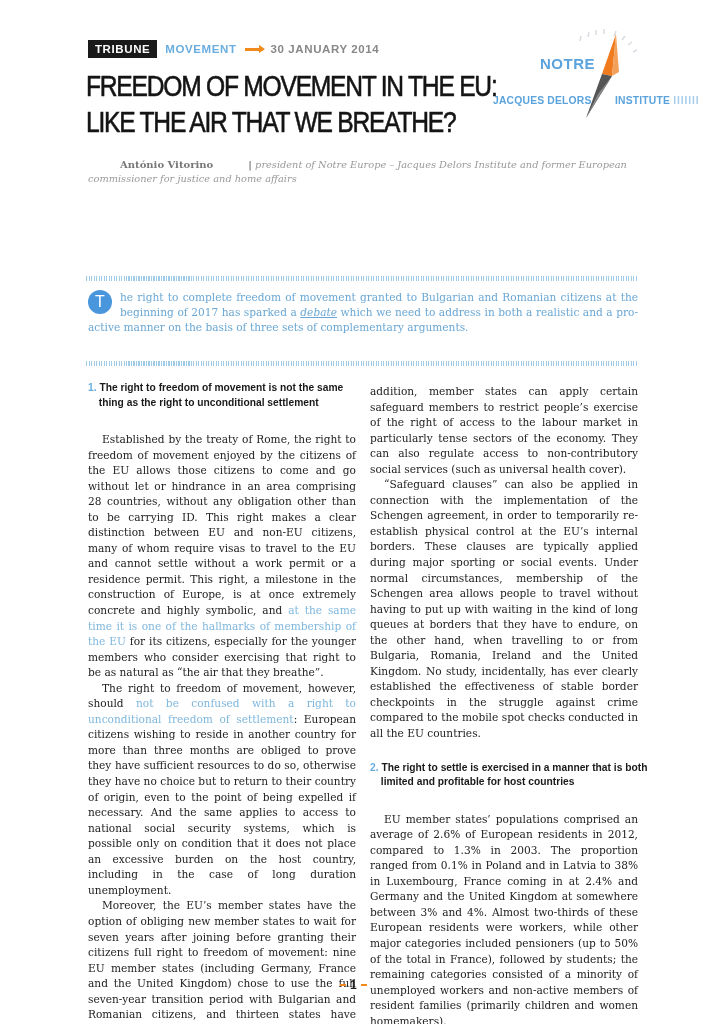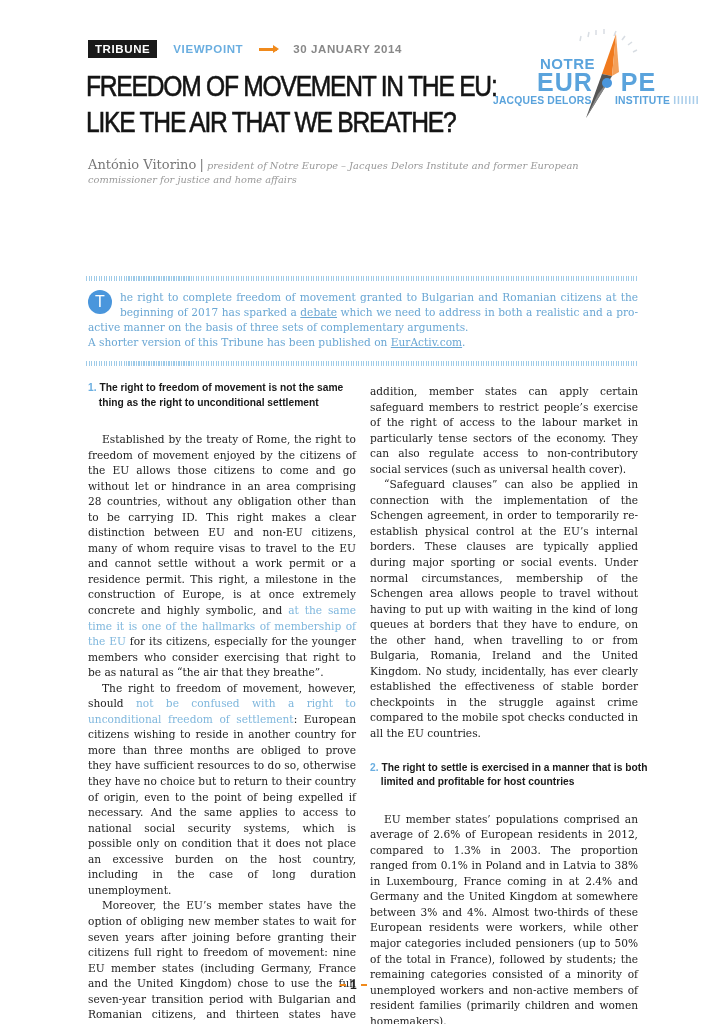--- a/index.html
+++ b/index.html
@@ -1,61 +1,61 @@
 <!DOCTYPE html>
 <html><head>
 <meta charset="utf-8">
 <style>
   html, body { margin: 0; padding: 0; background: #ffffff; }
   body { width: 724px; height: 1024px; position: relative; overflow: hidden; font-family: "DejaVu Serif", serif; color: #222; }
 
-  .header-line { position: absolute; left: 88px; top: 40px; display: flex; align-items: center; gap: 16px; font-family: "Liberation Sans", sans-serif; font-weight: bold; font-size: 11.5px; letter-spacing: 0.6px; text-align: center; }
+  .header-line { position: absolute; left: 88px; top: 40px; display: flex; align-items: center; gap: 8px; font-family: "Liberation Sans", sans-serif; font-weight: bold; font-size: 11.5px; letter-spacing: 0.6px; text-align: center; }
   .tribune-badge { background: #1a1a1a; color: #fff; padding: 3px 7px; }
   .viewpoint { color: #6aaee0; }
   .arrow-icon { width: 18px; height: 3px; background: #f08a1c; position: relative; display: inline-block; }
   .arrow-icon::after { content: ""; position: absolute; right: -2px; top: -3px; border-left: 6px solid #f08a1c; border-top: 4px solid transparent; border-bottom: 4px solid transparent; }
   .date { color: #888; }
 
   .title { position: absolute; left: 86px; top: 68px; width: 420px; font-family: "Liberation Sans", sans-serif; font-size: 30px; line-height: 36px; color: #141414; letter-spacing: -1.5px; transform: scaleX(0.82); transform-origin: left top; width: 520px; font-weight: normal; -webkit-text-stroke: 0.6px #141414; }
 
   .logo { position: absolute; left: 488px; top: 22px; width: 220px; height: 100px; }
   .logo .notre { position: absolute; left: 52px; top: 33px; font-family: "Liberation Sans", sans-serif; font-weight: bold; font-size: 15px; color: #5aa3dc; letter-spacing: 0.5px; }
   .logo .europe { position: absolute; left: 49px; top: 46px; font-family: "Liberation Sans", sans-serif; font-weight: bold; font-size: 25px; color: #5aa3dc; letter-spacing: 1px; }
   .logo .jdi { position: absolute; left: 5px; top: 72px; font-family: "Liberation Sans", sans-serif; font-weight: bold; font-size: 11.5px; color: #5aa3dc; letter-spacing: 0.2px; transform: scaleX(0.9); transform-origin: left top; white-space: nowrap; }
   .logo svg { position: absolute; left: 0; top: 0; }
 
   .authors { position: absolute; left: 88px; top: 158px; width: 560px; font-size: 9.8px; color: #888; line-height: 14px; }
-  .authors .name { font-weight: normal; color: #777; font-size: 13px; }
+  .authors .name { font-weight: bold; color: #777; font-size: 10px; margin-left: 32px; }
   .authors .role { font-style: italic; color: #999; }
   .authors p { margin: 0 0 8px 0; }
 
   .dotted-rule { position: absolute; left: 86px; width: 552px; height: 5px; background: repeating-linear-gradient(90deg, #9fcbe8 0 1px, transparent 1px 2.5px); }
 
   .intro { position: absolute; left: 88px; top: 290px; width: 550px; font-size: 10.6px; line-height: 15px; color: #6aa7d4; text-align: justify; }
   .dropcap { float: left; width: 24px; height: 24px; border-radius: 50%; background: #4a96dc; color: #fff; font-family: "Liberation Sans", sans-serif; font-size: 16px; text-align: center; line-height: 24px; margin: 0 8px 0 0; }
-  .intro a, .intro .link { text-decoration: underline; color: #6aa7d4; }
+  .intro a, .intro .link { text-decoration: underline; color: #6aa7d4; font-style: italic; }
   .intro p { margin: 0; }
 
   .col { position: absolute; top: 380px; width: 268px; font-size: 10.6px; line-height: 15.55px; color: #222; text-align: justify; hyphens: auto; }
   .col.left { left: 88px; }
   .col.right { left: 370px; top: 384px; }
   .col p { margin: 0; text-indent: 14px; }
   .section-heading { font-family: "Liberation Sans", sans-serif; font-weight: bold; font-size: 11.4px; line-height: 14.5px; color: #1a1a1a; margin: 0 0 23px 0; padding-left: 12px; text-indent: -12px; transform: scaleX(0.9); transform-origin: left top; width: 300px; text-align: left; }
   .section-num { color: #6aaee0; }
   .hl { color: #7fb7dd; }
 
   .page-number { position: absolute; left: 340px; top: 978px; font-family: "Liberation Sans", sans-serif; font-weight: bold; font-size: 12px; color: #222; display: flex; align-items: center; gap: 4px; }
   .page-number .dash { width: 6px; height: 2px; background: #f08a1c; display: inline-block; }
 </style>
 </head>
 <body>
 
 <div class="header-line">
   <span class="tribune-badge">TRIBUNE</span>
-  <span class="viewpoint">VIEWPOINT</span>
+  <span class="viewpoint">MOVEMENT</span>
   <span class="arrow-icon"></span>
   <span class="date">30 JANUARY 2014</span>
 </div>
 
 <div class="title">
   <div>FREEDOM OF MOVEMENT IN THE EU:</div>
   <div>LIKE THE AIR THAT WE BREATHE?</div>
 </div>
 
 <div class="logo">
@@ -69,37 +69,35 @@
       <line x1="134" y1="18" x2="137" y2="14"></line>
       <line x1="140" y1="23" x2="144" y2="20"></line>
       <line x1="145" y1="30" x2="149" y2="28"></line>
     </g>
     <polygon points="128,12 114,52 124,54" fill="#f07a1e"></polygon>
     <polygon points="128,12 124,54 131,50" fill="#f3a05a"></polygon>
     <polygon points="114,52 124,54 98,96" fill="#555"></polygon>
     <polygon points="124,54 110,72 98,96" fill="#888"></polygon>
   </svg>
   <span class="notre">NOTRE</span>
-  <span class="europe"><span>EUR</span><span style="display:inline-block;width:10px;height:10px;border-radius:50%;background:#4a96dc;margin:0 9px 3px 9px;"></span><span>PE</span></span>
   <span class="jdi"><span>JACQUES DELORS</span><span style="display:inline-block;width:26px;"></span><span>INSTITUTE</span> <span style="color:#a9cdea;letter-spacing:1px;">IIIIIII</span></span>
 </div>
 
 <div class="authors">
   <p>
     <span class="name">António Vitorino</span>
     <span class="name">|</span>
     <span class="role">president of Notre Europe – Jacques Delors Institute and former European commissioner for justice and home affairs</span>
   </p>
 </div>
 
 <div class="dotted-rule" style="top:276px;"></div>
 <div class="intro">
   <span class="dropcap">T</span>
   <p><span>he right to complete freedom of movement granted to Bulgarian and Romanian citizens at the beginning of 2017 has sparked a </span><a class="link">debate</a><span> which we need to address in both a realistic and a pro-active manner on the basis of three sets of complementary arguments.</span></p>
-  <p><span>A shorter version of this Tribune has been published on </span><a class="link">EurActiv.com</a><span>.</span></p>
 </div>
 <div class="dotted-rule" style="top:361px;"></div>
 
 <div class="col left">
   <div class="section-heading"><span class="section-num">1.</span> <span>The right to freedom of movement is not the same thing as the right to unconditional settlement</span></div>
   <p><span>Established by the treaty of Rome, the right to freedom of movement enjoyed by the citizens of the EU allows those citizens to come and go without let or hindrance in an area comprising 28 countries, without any obligation other than to be carrying ID. This right makes a clear distinction between EU and non-EU citizens, many of whom require visas to travel to the EU and cannot settle without a work permit or a residence permit. This right, a milestone in the construction of Europe, is at once extremely concrete and highly symbolic, and </span><span class="hl">at the same time it is one of the hallmarks of membership of the EU</span><span> for its citizens, especially for the younger members who consider exercising that right to be as natural as “the air that they breathe”.</span></p>
   <p><span>The right to freedom of movement, however, should </span><span class="hl">not be confused with a right to unconditional freedom of settlement</span><span>: European citizens wishing to reside in another country for more than three months are obliged to prove they have sufficient resources to do so, otherwise they have no choice but to return to their country of origin, even to the point of being expelled if necessary. And the same applies to access to national social security systems, which is possible only on condition that it does not place an excessive burden on the host country, including in the case of long duration unemployment.</span></p>
   <p>Moreover, the EU’s member states have the option of obliging new member states to wait for seven years after joining before granting their citizens full right to freedom of movement: nine EU member states (including Germany, France and the United Kingdom) chose to use the full seven-year transition period with Bulgarian and Romanian citizens, and thirteen states have opted to do the same with Croatian citizens. In</p>
 </div>
 

